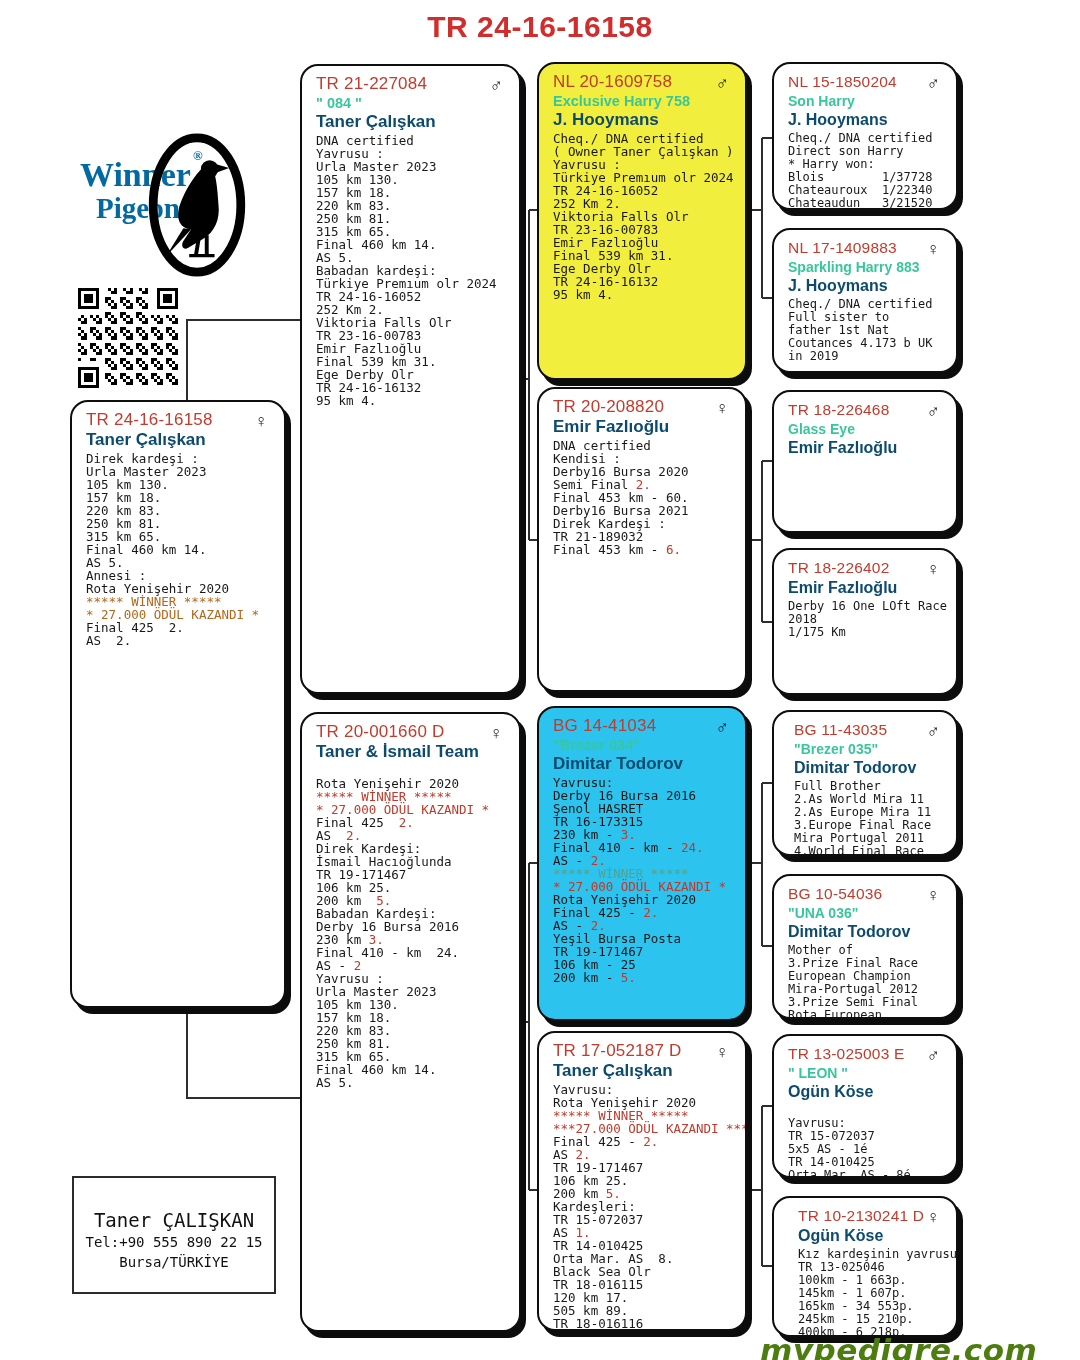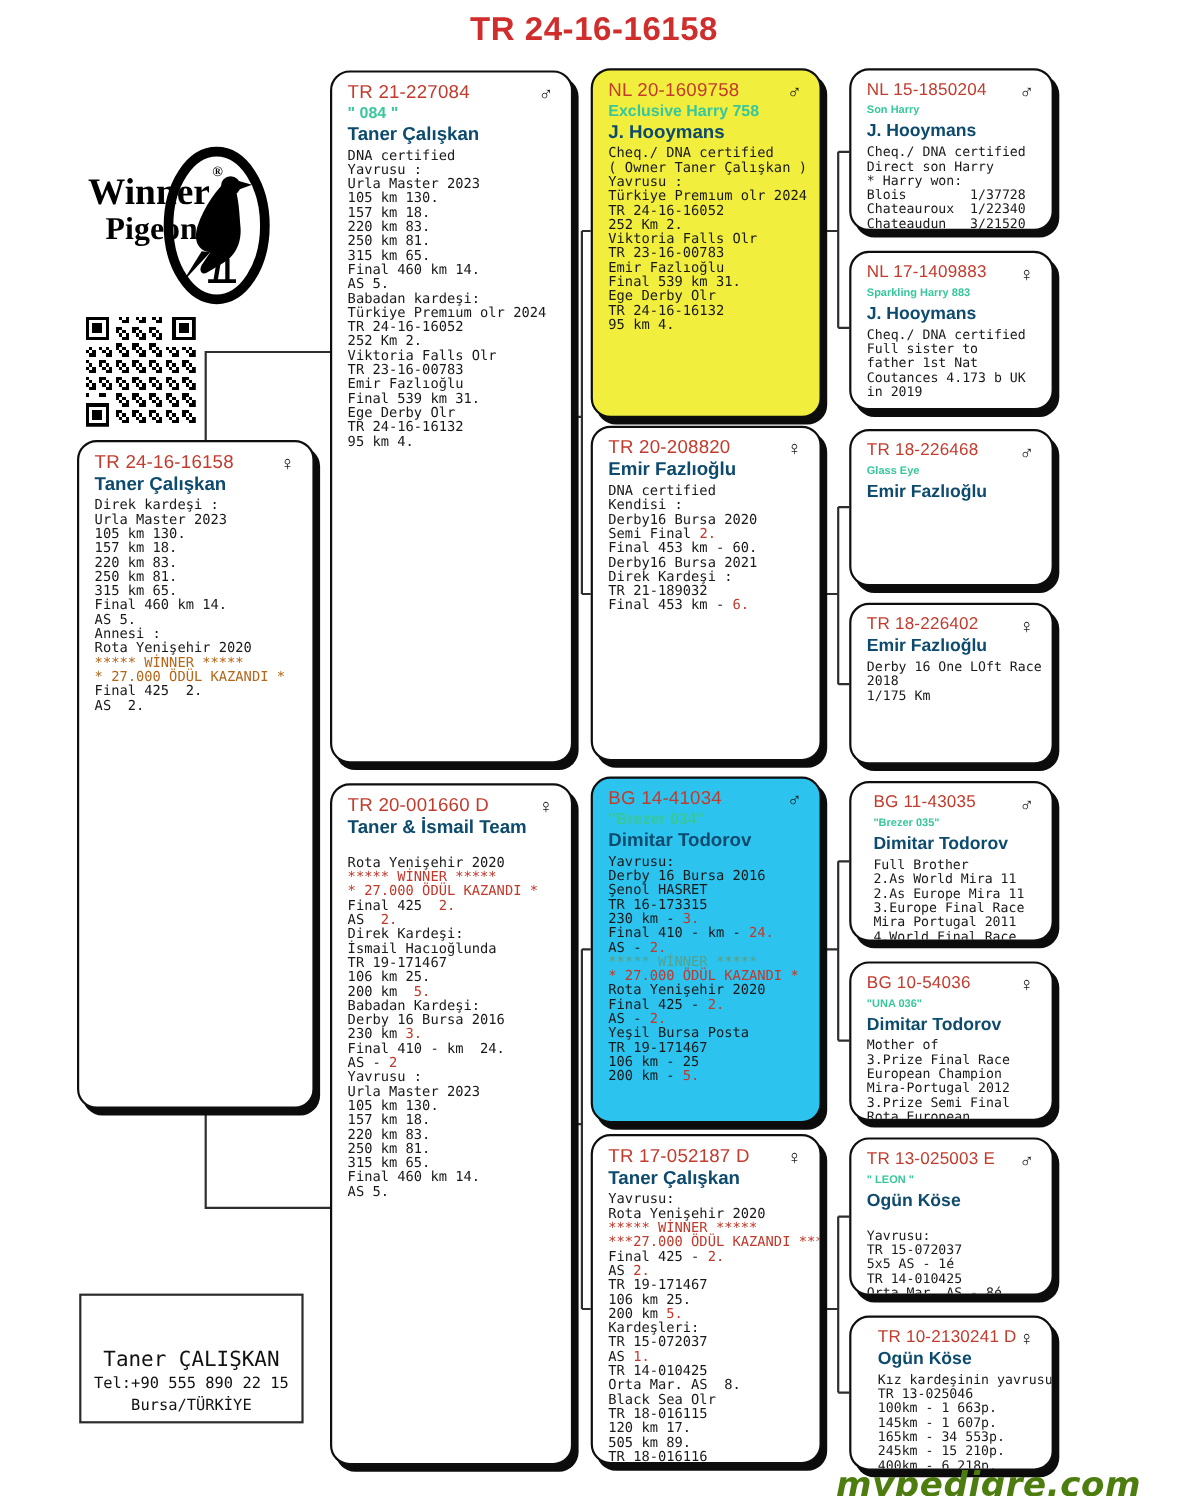--- a/index.html
+++ b/index.html
@@ -12,37 +12,37 @@
         box-shadow:5px 6px 0 0 #0c0c0c;padding:8px 14px;box-sizing:border-box;overflow:hidden;}
   .ring{font-weight:normal;font-size:17px;color:#c23b2d;letter-spacing:.2px;line-height:20px;}
   .sex{position:absolute;top:9px;right:16px;font-size:18px;font-weight:bold;color:#151515;}
   .nick{font-weight:bold;font-size:14.5px;color:#38c79c;line-height:18px;}
   .owner{font-weight:bold;font-size:17px;color:#0c4a6e;line-height:20px;margin-bottom:2px;}
   .body{font-family:"DejaVu Sans Mono",monospace;font-size:12.5px;line-height:13px;
         color:#191919;}
   .ln{min-height:13px;white-space:pre;}
   .sm .ring{font-size:15.5px;}
   .sm .owner{font-size:16px;}
-  .sm .nick{font-size:10px;}
+  .sm .nick{font-size:14px;}
   .sm .body{font-size:12px;}
   .c-k{color:#191919}.c-r{color:#c0392b}.c-o{color:#b4661b}.c-t{color:#57a08b}
   
   #connectors{position:absolute;left:0;top:0;}
   
-  .logo{position:absolute;left:80px;top:130px;width:185px;height:150px;color:#000000;}
+  .logo{position:absolute;left:80px;top:130px;width:185px;height:150px;color:#0369a1;}
   .lg1{position:absolute;left:0;top:26px;font-family:"Liberation Serif",serif;font-weight:bold;font-size:34px;}
   .lgr{position:absolute;left:113px;top:18px;font-family:"Liberation Serif",serif;font-weight:bold;font-size:13px;}
   .lg2{position:absolute;left:16px;top:62px;font-family:"Liberation Serif",serif;font-weight:bold;font-size:29px;}
   .oval{position:absolute;left:66px;top:2px;}
   
   #qr{position:absolute;left:78px;top:288px;width:100px;height:100px;}
   
   .contact{position:absolute;left:72px;top:1176px;width:204px;height:118px;border:2px solid #2b2b2b;
            box-sizing:border-box;text-align:center;font-family:"DejaVu Sans Mono",monospace;color:#111;
-           padding-top:46px;}
+           padding-top:30px;}
   .contact .nm{font-size:19px;line-height:24px;}
   .contact .tl,.contact .ct{font-size:14px;line-height:20px;}
   .watermark{position:absolute;left:760px;top:1332px;font-family:"DejaVu Sans",sans-serif;
              font-style:italic;font-weight:bold;font-size:31px;color:#4d7c0f;letter-spacing:.5px;}
 </style>
 </head>
 <body>
 
 <div class="stage">
 

